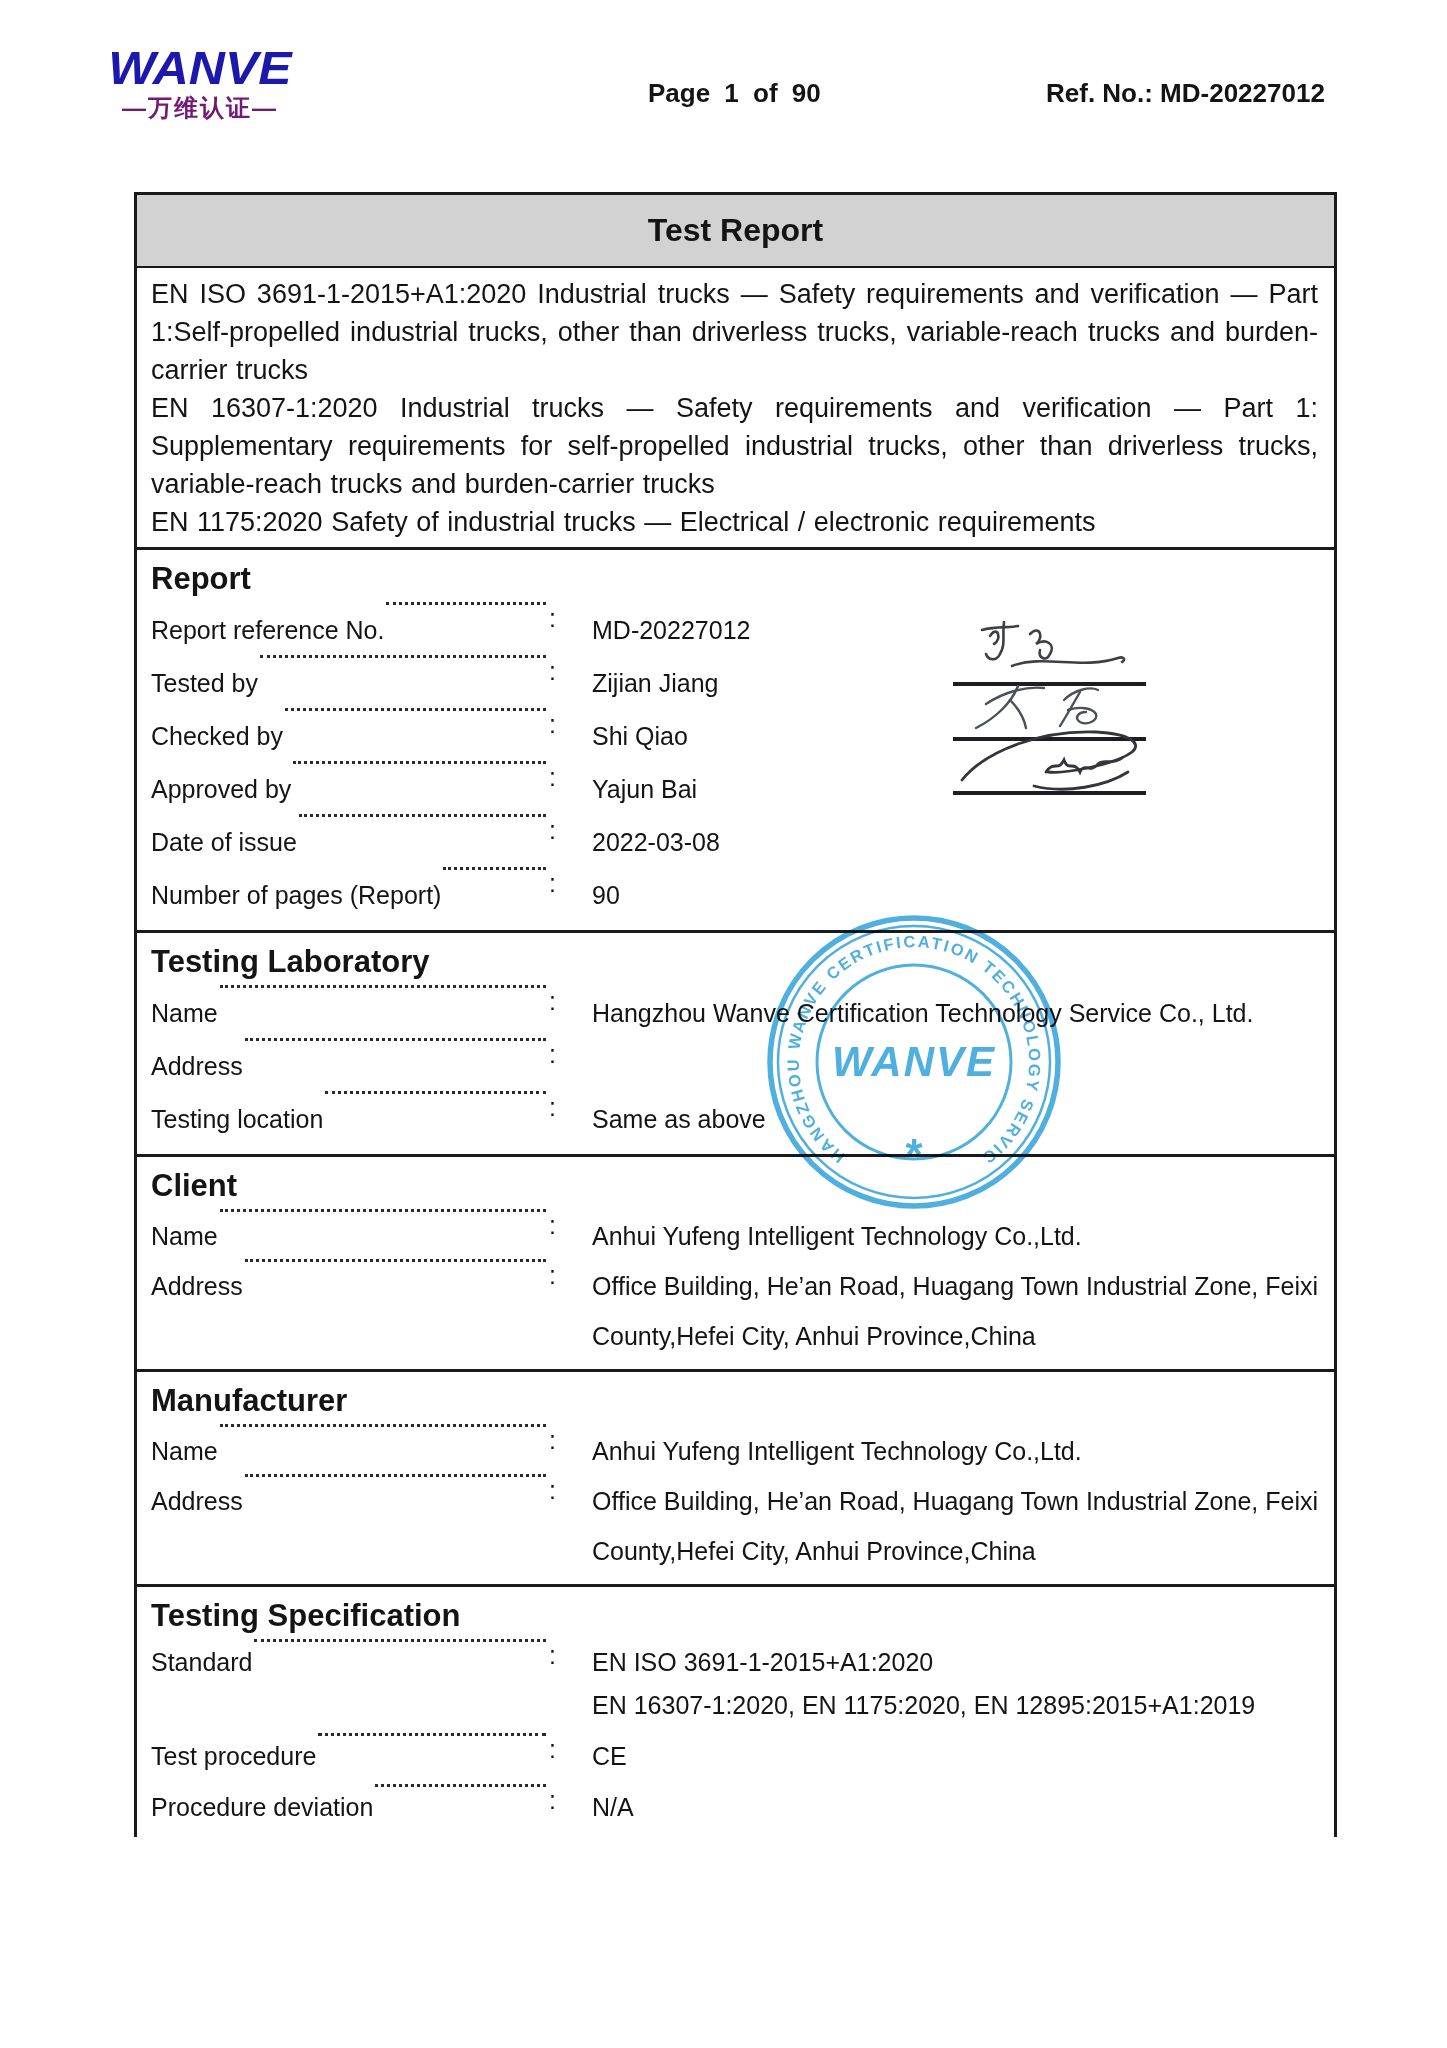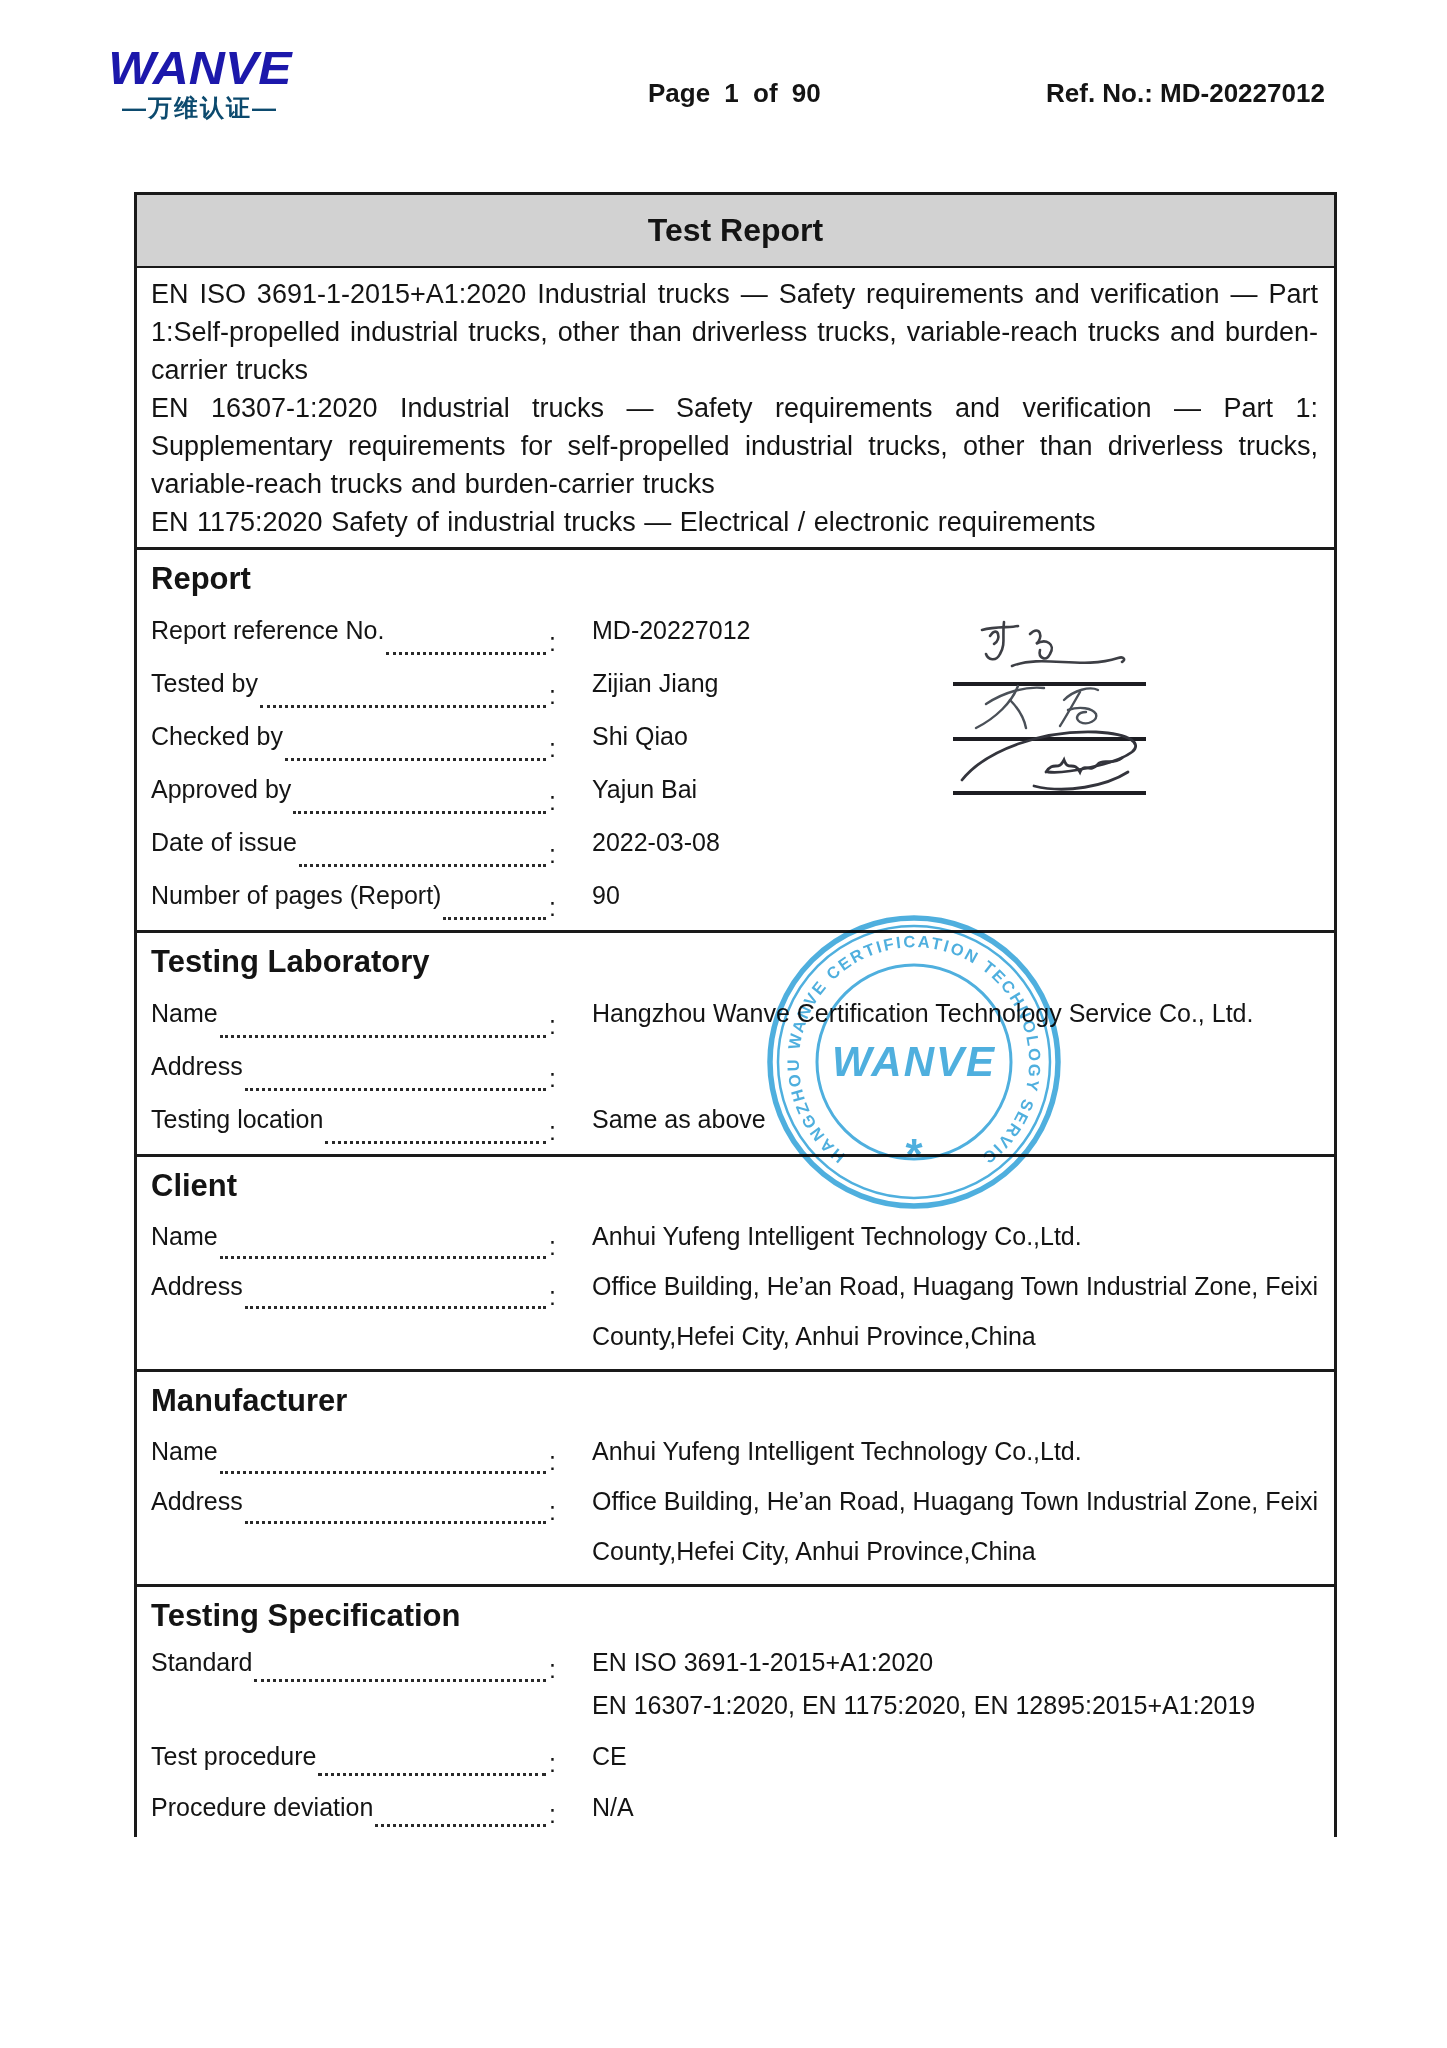--- a/index.html
+++ b/index.html
@@ -4,40 +4,40 @@
 <style>
   * { margin:0; padding:0; box-sizing:border-box; }
   html,body { background:#ffffff; }
   body { font-family:"Liberation Sans", sans-serif; color:#141414; }
   .page { position:relative; width:1447px; height:2048px; background:#ffffff; overflow:hidden;padding-left:20px; }
 
   
   .logo { position:absolute; left:95px; top:42px; width:210px; text-align:center; }
   .logo-word { font-size:50px; font-weight:bold; font-style:italic; color:#1c18ab;
                letter-spacing:0px; line-height:52px; transform:scaleY(.92); }
-  .logo-sub { font-size:24px; font-weight:bold; color:#0c4a6e; letter-spacing:2px; line-height:28px; }
+  .logo-sub { font-size:24px; font-weight:bold; color:#701a75; letter-spacing:2px; line-height:28px; }
   .page-info { position:absolute; left:648px; top:78px; font-size:26px; font-weight:bold; word-spacing:7px; }
   .ref-no { position:absolute; left:1046px; top:78px; font-size:26px; font-weight:bold; }
 
   
   .doc-table { position:absolute; left:134px; top:192px; width:1203px;
                border:3px solid #1a1a1a; border-bottom:none; background:#fff; }
   .title-row { height:73px; background:#d2d2d2; border-bottom:2px solid #1a1a1a;
                display:flex; align-items:center; justify-content:center;
                font-size:32px; font-weight:bold;text-align:center; }
   .standards { padding:7px 16px 6px 14px; border-bottom:3px solid #1a1a1a;
                font-size:27px; font-weight:normal; line-height:38px; text-align:justify; word-spacing:1px; }
   .standards p { margin:0; }
 
   .sec { border-bottom:3px solid #1a1a1a; padding:14px 16px 8px 14px; }
   .sec:last-child { border-bottom:none; }
   .sec h2 { font-size:31px; font-weight:bold; margin:0 0 10px 0; line-height:30px; }
 
   .row { display:flex; align-items:baseline; }
-  .label-area { display:flex; align-items:flex-end; width:405px; flex-shrink:0; }
+  .label-area { display:flex; align-items:flex-start; width:405px; flex-shrink:0; }
   .lbl { font-size:25px; white-space:nowrap; }
   .leader { flex:1; height:0; border-bottom:3px dotted #2a2a2a; margin:0 3px 0 2px;
             transform:translateY(-2px); min-width:30px; }
   .colon { font-size:25px; }
   .value { font-size:25px; width:734px; margin-left:36px; text-align:justify; }
 
   .sec-report  .row { min-height:53px; }  .sec-report  .value,  .sec-report  .lbl { line-height:53px; }
   .sec-lab     .row { min-height:53px; }  .sec-lab     .value,  .sec-lab     .lbl { line-height:53px; }
   .sec-client  .row { min-height:50px; }  .sec-client  .value,  .sec-client  .lbl { line-height:50px; }
   .sec-manu    .row { min-height:50px; }  .sec-manu    .value,  .sec-manu    .lbl { line-height:50px; }

